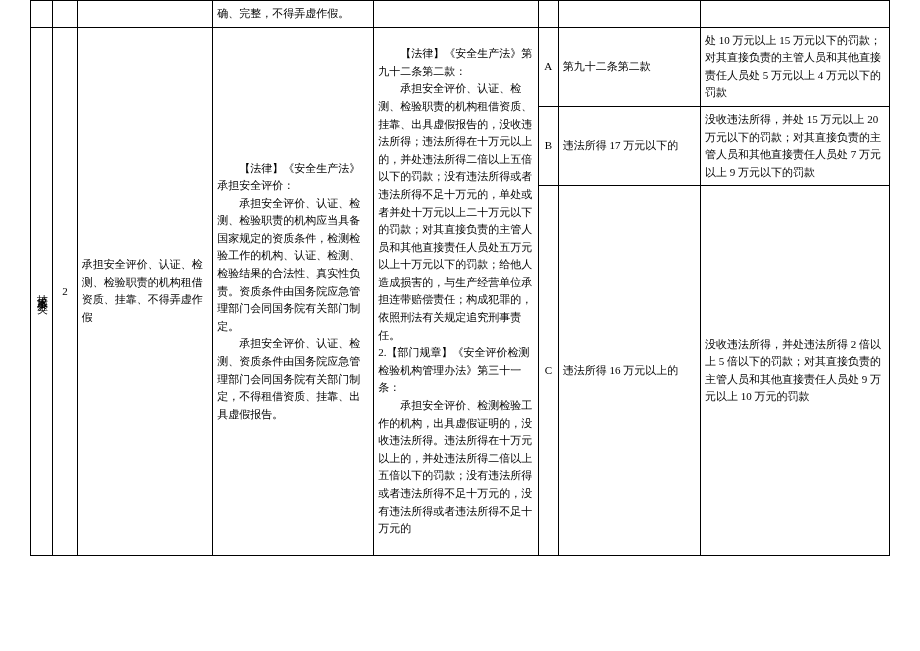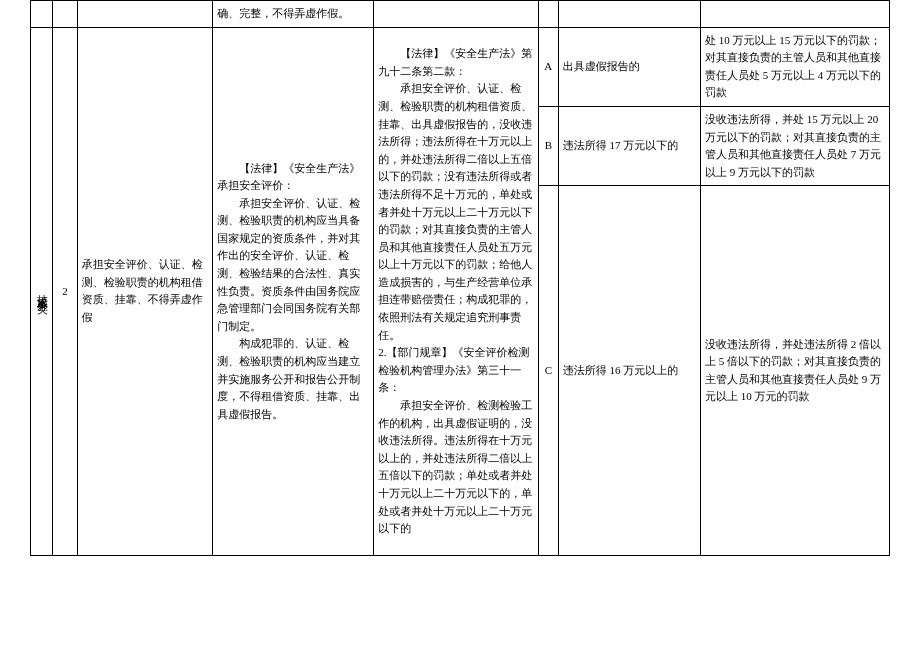--- a/index.html
+++ b/index.html
@@ -72,31 +72,31 @@
   </tr>
 
   <tr>
     <td rowspan="3" class="vert">
       <span>技术服务类</span>
     </td>
     <td rowspan="3" class="center">2</td>
     <td rowspan="3">承担安全评价、认证、检测、检验职责的机构租借资质、挂靠、不得弄虚作假</td>
     <td rowspan="3">
       <div class="indent"><span>【法律】《安全生产法》承担安全评价：</span></div>
-      <div class="indent"><span>承担安全评价、认证、检测、检验职责的机构应当具备国家规定的资质条件，并对其作出的安全评价、认证、检测、检验结果的合法性、真实性负责。资质条件由国务院应急管理部门会同国务院有关部门制定。</span></div>
-      <div class="indent"><span>构成犯罪的、认证、检测、检验职责的机构应当建立并实施服务公开和报告公开制度，不得租借资质、挂靠、出具虚假报告。</span></div>
+      <div class="indent"><span>承担安全评价、认证、检测、检验职责的机构应当具备国家规定的资质条件，检测检验工作的机构、认证、检测、检验结果的合法性、真实性负责。资质条件由国务院应急管理部门会同国务院有关部门制定。</span></div>
+      <div class="indent"><span>承担安全评价、认证、检测、资质条件由国务院应急管理部门会同国务院有关部门制定，不得租借资质、挂靠、出具虚假报告。</span></div>
     </td>
     <td rowspan="3">
       <div class="indent"><span>【法律】《安全生产法》第九十二条第二款：</span></div>
       <div class="indent"><span>承担安全评价、认证、检测、检验职责的机构租借资质、挂靠、出具虚假报告的，没收违法所得；违法所得在十万元以上的，并处违法所得二倍以上五倍以下的罚款；没有违法所得或者违法所得不足十万元的，单处或者并处十万元以上二十万元以下的罚款；对其直接负责的主管人员和其他直接责任人员处五万元以上十万元以下的罚款；给他人造成损害的，与生产经营单位承担连带赔偿责任；构成犯罪的，依照刑法有关规定追究刑事责任。</span></div>
       <div><span>2.【部门规章】《安全评价检测检验机构管理办法》第三十一条：</span></div>
-      <div class="indent"><span>承担安全评价、检测检验工作的机构，出具虚假证明的，没收违法所得。违法所得在十万元以上的，并处违法所得二倍以上五倍以下的罚款；单处或者并处十万元以上二十万元以下的，单处或者并处十万元以上二十万元以下的</span></div>
+      <div class="indent"><span>承担安全评价、检测检验工作的机构，出具虚假证明的，没收违法所得。违法所得在十万元以上的，并处违法所得二倍以上五倍以下的罚款；没有违法所得或者违法所得不足十万元的，没有违法所得或者违法所得不足十万元的</span></div>
     </td>
     <td class="center">A</td>
-    <td>出具虚假报告的</td>
+    <td>第九十二条第二款</td>
     <td>处 10 万元以上 15 万元以下的罚款；对其直接负责的主管人员和其他直接责任人员处 5 万元以上 4 万元以下的罚款</td>
   </tr>
 
   <tr>
     <td class="center">B</td>
     <td>违法所得 17 万元以下的</td>
     <td>没收违法所得，并处 15 万元以上 20 万元以下的罚款；对其直接负责的主管人员和其他直接责任人员处 7 万元以上 9 万元以下的罚款</td>
   </tr>
 
   <tr style="height:370px;">

